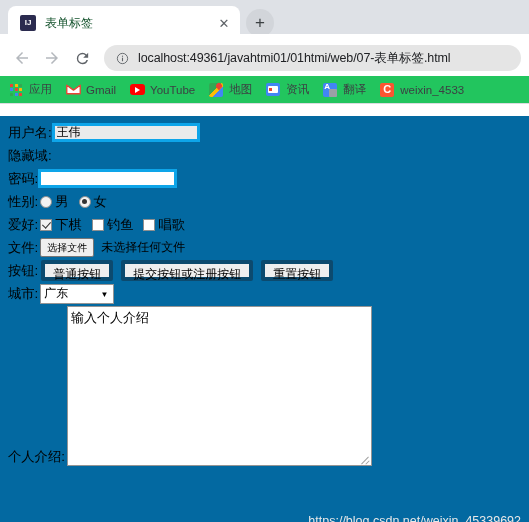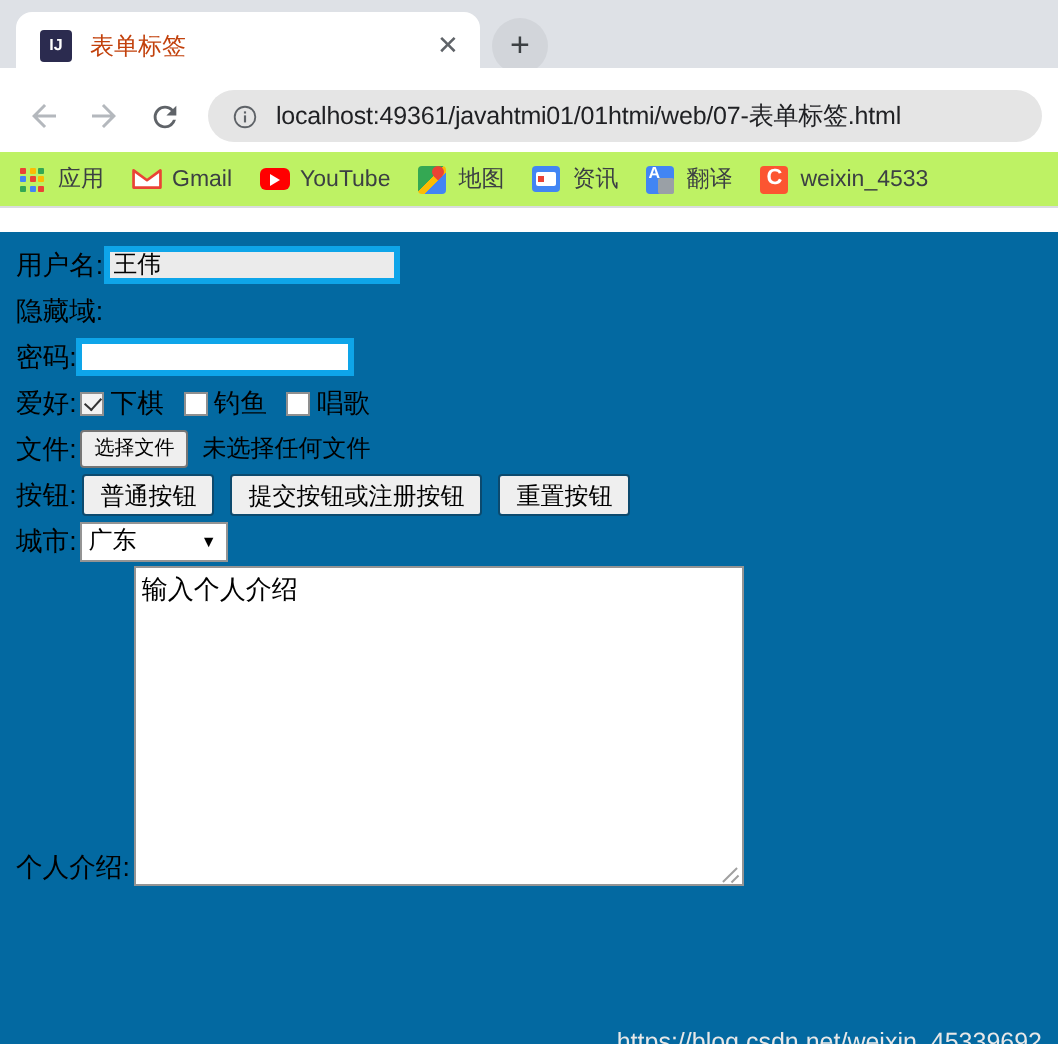--- a/index.html
+++ b/index.html
@@ -39,21 +39,21 @@
     display: flex; align-items: center; justify-content: center;
   }
   .tab-favicon .ij {
     color: #ffffff; font-size: 8px; font-weight: bold;
     font-family: "Liberation Sans", sans-serif;
     line-height: 1;
   }
   .tab-title {
     margin-left: 9px;
     font-size: 12px;
-    color: #c2410c;
+    color: #14532d;
     white-space: nowrap;
     overflow: hidden;
     flex: 1;
   }
   .tab-close {
     width: 16px; height: 16px;
     display: flex; align-items: center; justify-content: center;
     color: #5f6368; font-size: 13px;
     flex: 0 0 16px;
   }
@@ -101,21 +101,21 @@
   .url {
     font-size: 12.5px;
     color: #202124;
     white-space: nowrap;
     overflow: hidden;
     letter-spacing: -0.1px;
   }
 
   .bookmarks {
     height: 28px;
-    background: #bef264;
+    background: #22c55e;
     display: flex; align-items: center;
     padding-left: 8px;
     border-bottom: 1px solid #dadce0;
     overflow: hidden;
     white-space: nowrap;
   }
   .bm {
     display: flex; align-items: center;
     margin-right: 13px;
     font-size: 11.5px;
@@ -225,21 +225,21 @@
     font-size: 10px;
     padding: 1px 6px;
     height: 19px;
     line-height: 16px;
     color: #000;
     margin-left: 2px;
   }
   .file-status { margin-left: 7px; font-size: 12px; }
 
   .btn {
-    border: 1px solid #0c4a6e;
+    border: 4px solid #0c4a6e;
     background: #efefef;
     border-radius: 2px;
     font-size: 12px;
     padding: 1px 8px;
     height: 21px;
     line-height: 18px;
     color: #000;
     margin-left: 3px;
     font-family: "Liberation Sans", sans-serif;
   }
@@ -420,20 +420,27 @@
 
       <div class="row">
         <span class="row-label">隐藏域:</span>
       </div>
 
       <div class="row">
         <span class="row-label">密码:</span>
         <input class="txt-input txt-password" type="password" value="" style="">
       </div>
 
+      <div class="row">
+        <span class="row-label">性别:</span>
+        <span class="radio"></span>
+        <span class="opt-label">男</span>
+        <span class="radio checked"></span>
+        <span class="opt-label">女</span>
+      </div>
 
       <div class="row">
         <span class="row-label">爱好:</span>
         <span class="checkbox checked"></span>
         <span class="opt-label">下棋</span>
         <span class="checkbox"></span>
         <span class="opt-label">钓鱼</span>
         <span class="checkbox"></span>
         <span class="opt-label">唱歌</span>
       </div>

